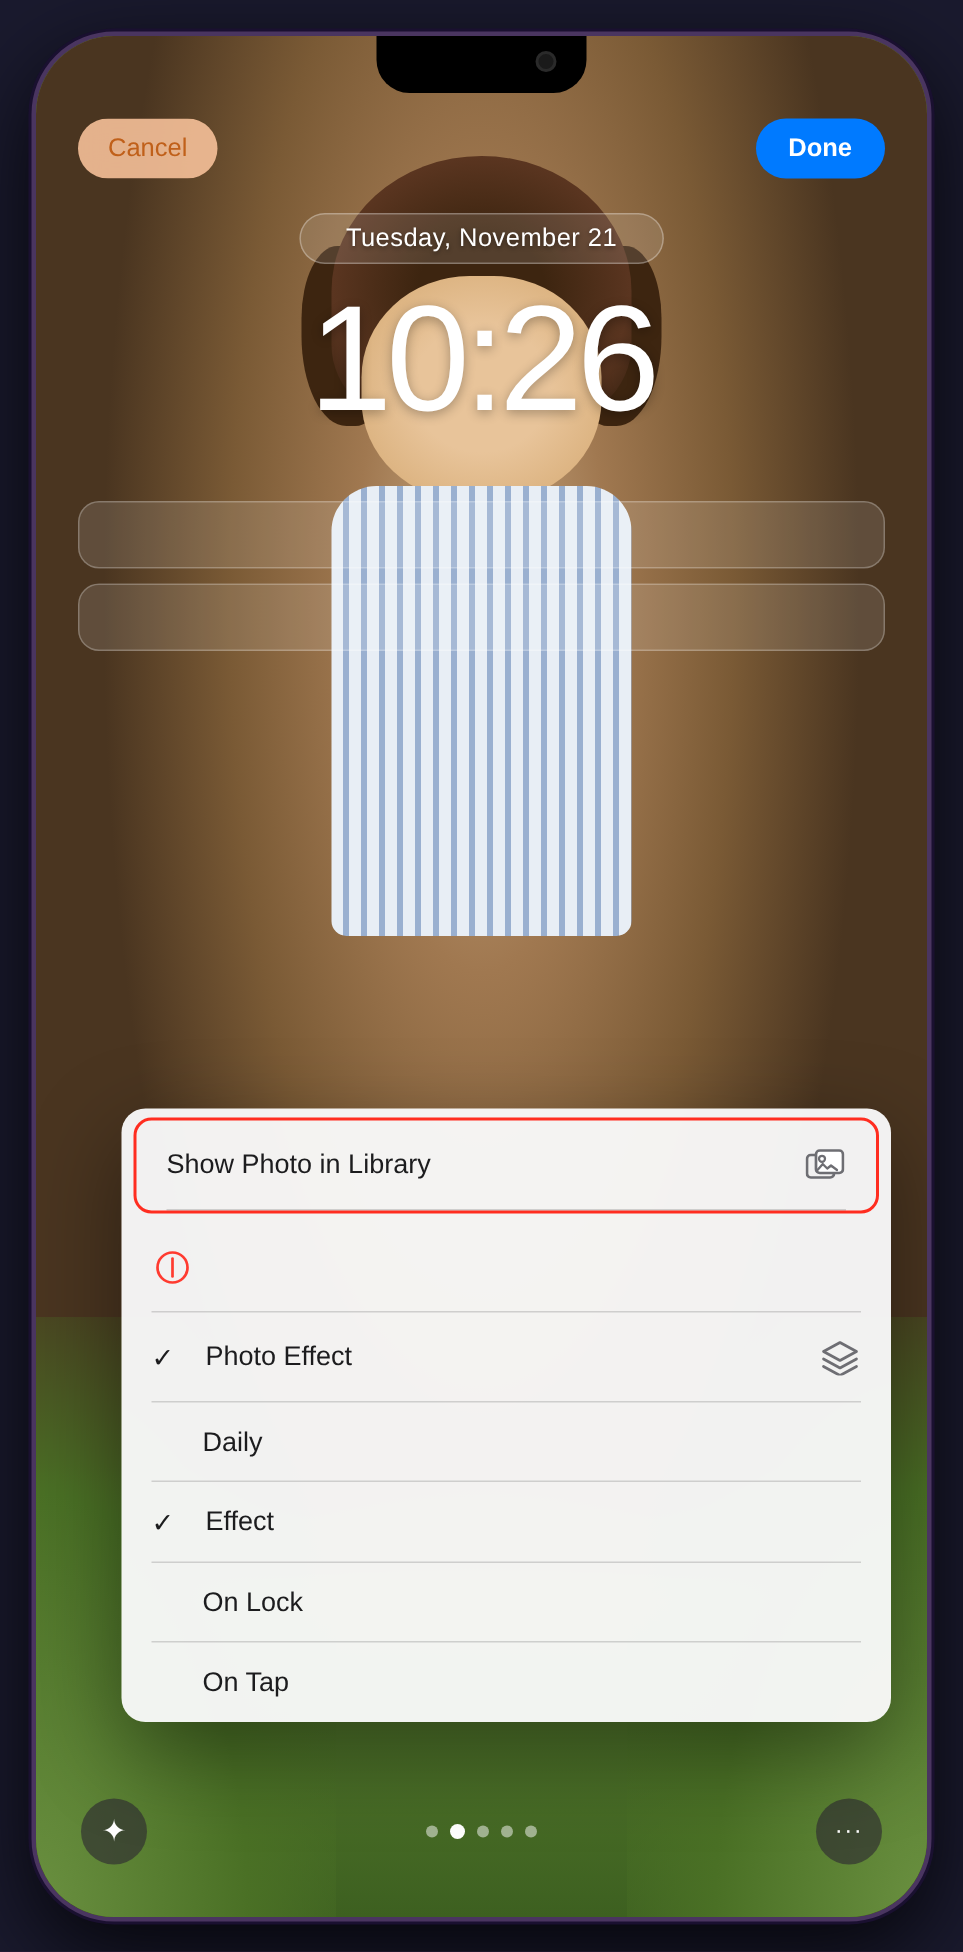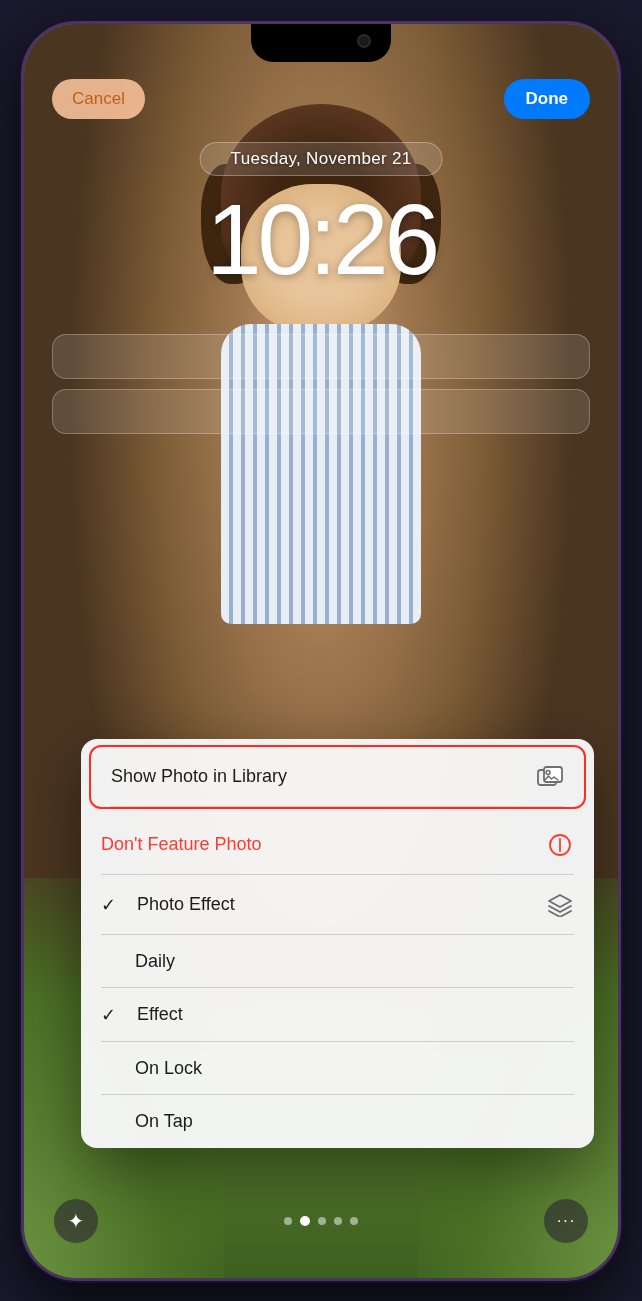--- a/index.html
+++ b/index.html
@@ -461,21 +461,20 @@
         <svg width="26" height="22" viewBox="0 0 26 22" fill="none" xmlns="http://www.w3.org/2000/svg">
           <rect x="1" y="4" width="18" height="15" rx="2.5" stroke="#6e6e73" stroke-width="1.8" fill="none"></rect>
           <rect x="7" y="1" width="18" height="15" rx="2.5" stroke="#6e6e73" stroke-width="1.8" fill="white"></rect>
           <circle cx="11" cy="6.5" r="2" stroke="#6e6e73" stroke-width="1.5" fill="none"></circle>
           <path d="M8 14 L11.5 10 L14.5 13 L17 11 L21 14" stroke="#6e6e73" stroke-width="1.5" fill="none" stroke-linecap="round" stroke-linejoin="round"></path>
         </svg>
       </div>
     </div>
 
     <div class="menu-item">
-      <span class="menu-item-text red">Don't Feature Photo</span>
       <div class="menu-item-icon icon-wrap">
         <svg width="24" height="24" viewBox="0 0 24 24" fill="none" xmlns="http://www.w3.org/2000/svg">
           <circle cx="12" cy="12" r="10" stroke="#ff3b30" stroke-width="1.8" fill="none"></circle>
           <line x1="12" y1="6" x2="12" y2="18" stroke="#ff3b30" stroke-width="1.8" stroke-linecap="round"></line>
         </svg>
       </div>
     </div>
 
     <div class="menu-item">
       <div style="display:flex;align-items:center;gap:8px;">

